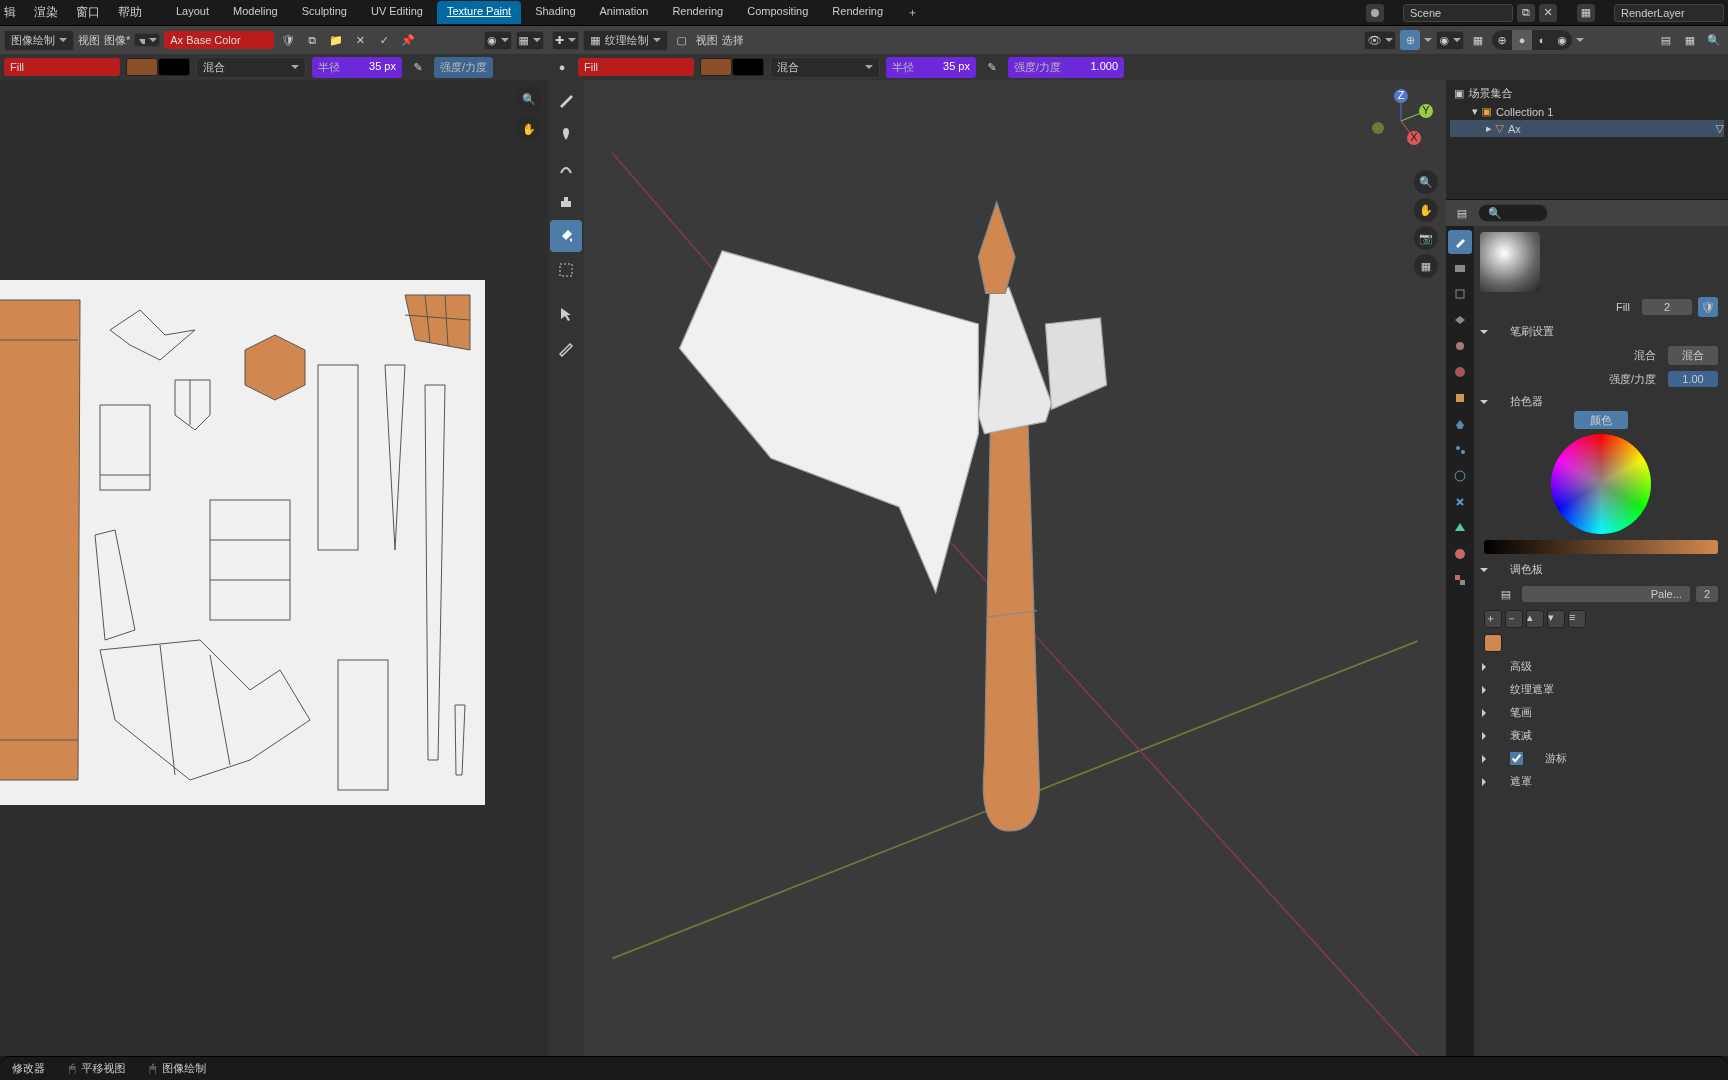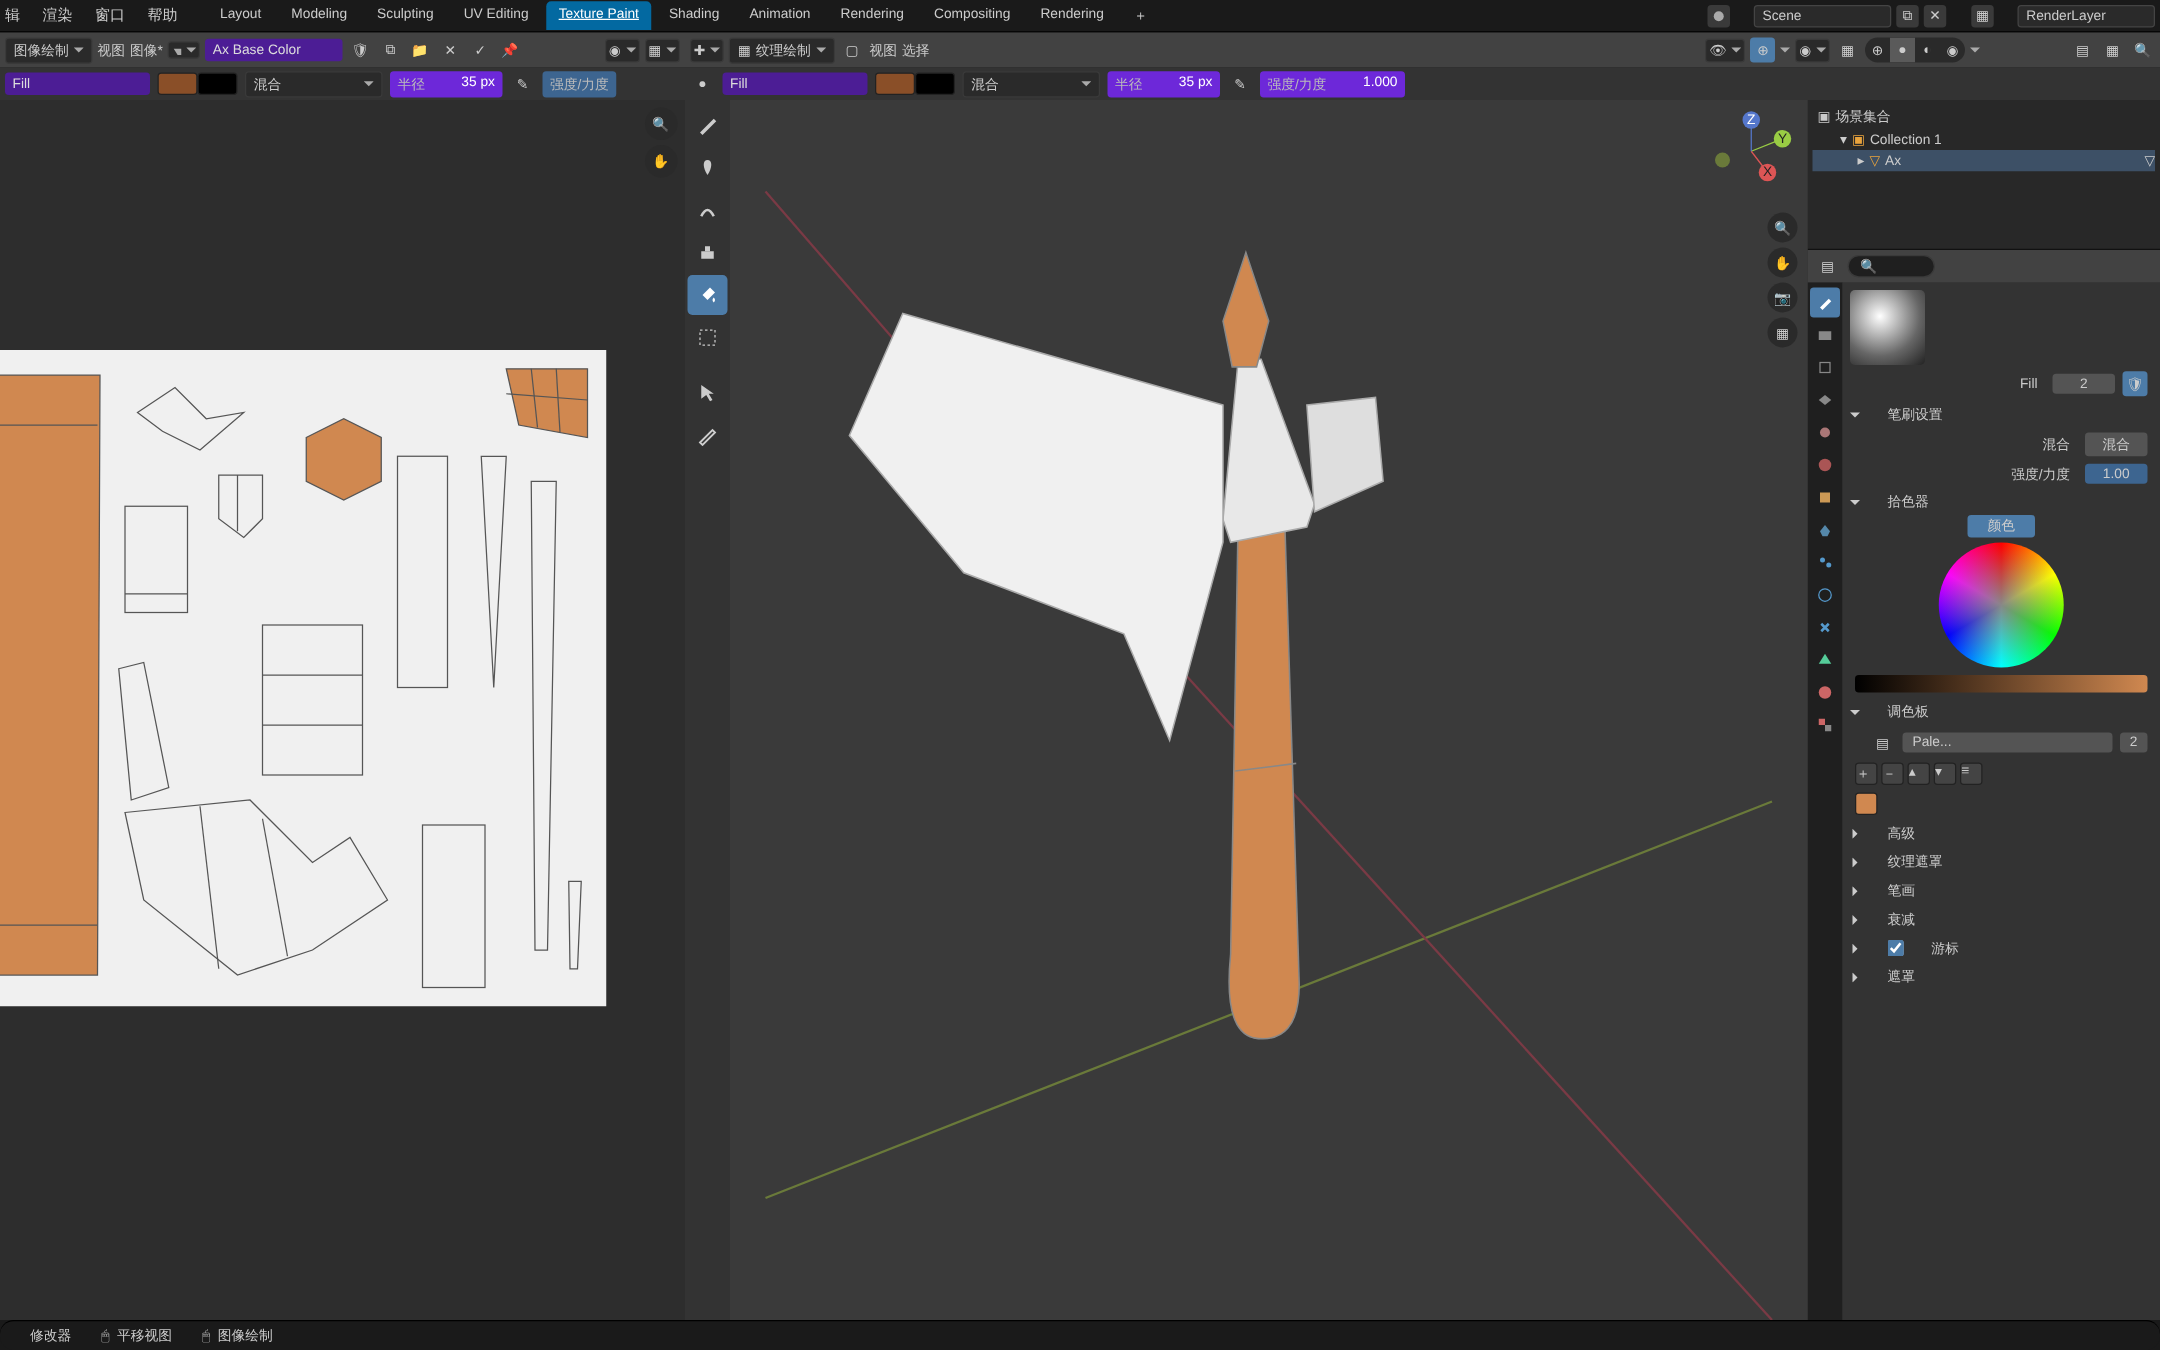--- a/index.html
+++ b/index.html
@@ -20,21 +20,21 @@
 .header-row .far { width: 140px; display: flex; align-items: center; gap: 4px; padding: 0 4px; justify-content: flex-end; }
 .dd { background: #2a2a2a; border: 1px solid #3a3a3a; border-radius: 3px; padding: 2px 6px; display: inline-flex; align-items: center; gap: 4px; cursor: pointer; }
 .dd svg { width: 8px; height: 8px; }
 .ico { width: 20px; height: 20px; display: inline-flex; align-items: center; justify-content: center; cursor: pointer; border-radius: 3px; }
 .pill-group { display: flex; background: #2a2a2a; border-radius: 10px; overflow: hidden; }
 .pill-group .ico { border-radius: 0; }
 
 .sub-row { height: 26px; background: #333; display: flex; align-items: center; }
 .sub-row .left { width: 548px; display: flex; align-items: center; gap: 6px; padding: 0 4px; }
 .sub-row .right { flex: 1; display: flex; align-items: center; gap: 6px; padding: 0 4px; }
-.txtfield { background: #4c1d95; border: none; border-radius: 3px; padding: 3px 6px; color: #ddd; }
+.txtfield { background: #b91c1c; border: none; border-radius: 3px; padding: 3px 6px; color: #ddd; }
 .numfield { background: #6d28d9; border: none; border-radius: 3px; padding: 3px 6px; display: flex; justify-content: space-between; min-width: 90px; }
 .numfield .lbl { color: #bbb; }
 .numfield .val { color: #fff; }
 .color-swatch { width: 32px; height: 18px; border-radius: 3px; border: 1px solid #222; }
 
 .main { display: flex; height: calc(100% - 26px - 28px - 26px - 24px); }
 .img-editor { width: 548px; background: #2d2d2d; position: relative; }
 .viewport { flex: 1; background: #393939; position: relative; display: flex; }
 .toolbar { width: 36px; background: #333; display: flex; flex-direction: column; gap: 2px; padding-top: 4px; }
 .tlbtn { width: 32px; height: 32px; margin: 0 auto; border-radius: 4px; display: flex; align-items: center; justify-content: center; cursor: pointer; }
@@ -58,21 +58,21 @@
 .panel-row { display: flex; align-items: center; gap: 6px; padding: 3px 6px 3px 18px; }
 .panel-row .lbl2 { flex: 1; text-align: right; padding-right: 6px; }
 .panel-row .val2 { background: #545454; padding: 2px 8px; border-radius: 3px; min-width: 50px; text-align: center; }
 .btn-blue { background: #4d7ca8; padding: 3px 16px; border-radius: 3px; }
 .color-wheel { width: 100px; height: 100px; border-radius: 50%; background: conic-gradient(red,yellow,lime,cyan,blue,magenta,red); margin: 6px auto; position: relative; }
 .color-wheel::after { content:''; position:absolute; inset:0; border-radius:50%; background: radial-gradient(circle, #888 0%, transparent 70%); }
 .slider-bar { height: 14px; background: linear-gradient(to right, #000, #d08850); border-radius: 3px; margin: 4px 6px; }
 .swatch-row { display: flex; gap: 3px; padding: 3px 6px; }
 .swatch-row .sw { width: 18px; height: 18px; border-radius: 3px; border: 1px solid #222; cursor: pointer; }
 
-.status { height: 24px; background: #1a1a1a; display: flex; align-items: center; gap: 24px; padding: 0 24px; border-top: 1px solid #000; border-radius: 11px; }
+.status { height: 24px; background: #1a1a1a; display: flex; align-items: center; gap: 24px; padding: 0 12px; border-top: 1px solid #000; border-radius: 11px; }
 .status .grp { display: flex; align-items: center; gap: 6px; }
 
 .uv-canvas { position: absolute; inset: 0; }
 .float-icons { position: absolute; top: 6px; right: 6px; display: flex; flex-direction: column; gap: 4px; }
 .float-icons .fi { width: 26px; height: 26px; background: #2a2a2a; border-radius: 50%; display: flex; align-items: center; justify-content: center; cursor: pointer; }
 
 .search-inp { background: #1f1f1f; border: 1px solid #3a3a3a; border-radius: 10px; padding: 2px 6px 2px 22px; color: #ccc; width: 70px; }
 </style>
 </head>
 <body>
@@ -488,21 +488,21 @@
         <div class="color-wheel"></div>
         <div class="slider-bar"></div>
         <div class="panel-hdr">
             <svg class="chev" viewBox="0 0 8 8">
               <path d="M0 2 L4 6 L8 2" fill="#ccc"></path>
             </svg>
             <span>调色板</span>
           </div>
         <div class="panel-row">
           <span class="ico">▤</span>
-          <span class="val2" style="flex:1;text-align:left">Pale...</span>
+          <span class="val2" style="flex:1;text-align:right">Pale...</span>
           <span class="val2" style="min-width:20px">2</span>
         </div>
         <div class="swatch-row">
           <span class="sw" style="background:#444">＋</span>
           <span class="sw" style="background:#444">－</span>
           <span class="sw" style="background:#444">▴</span>
           <span class="sw" style="background:#444">▾</span>
           <span class="sw" style="background:#444">≡</span>
         </div>
         <div class="swatch-row">

